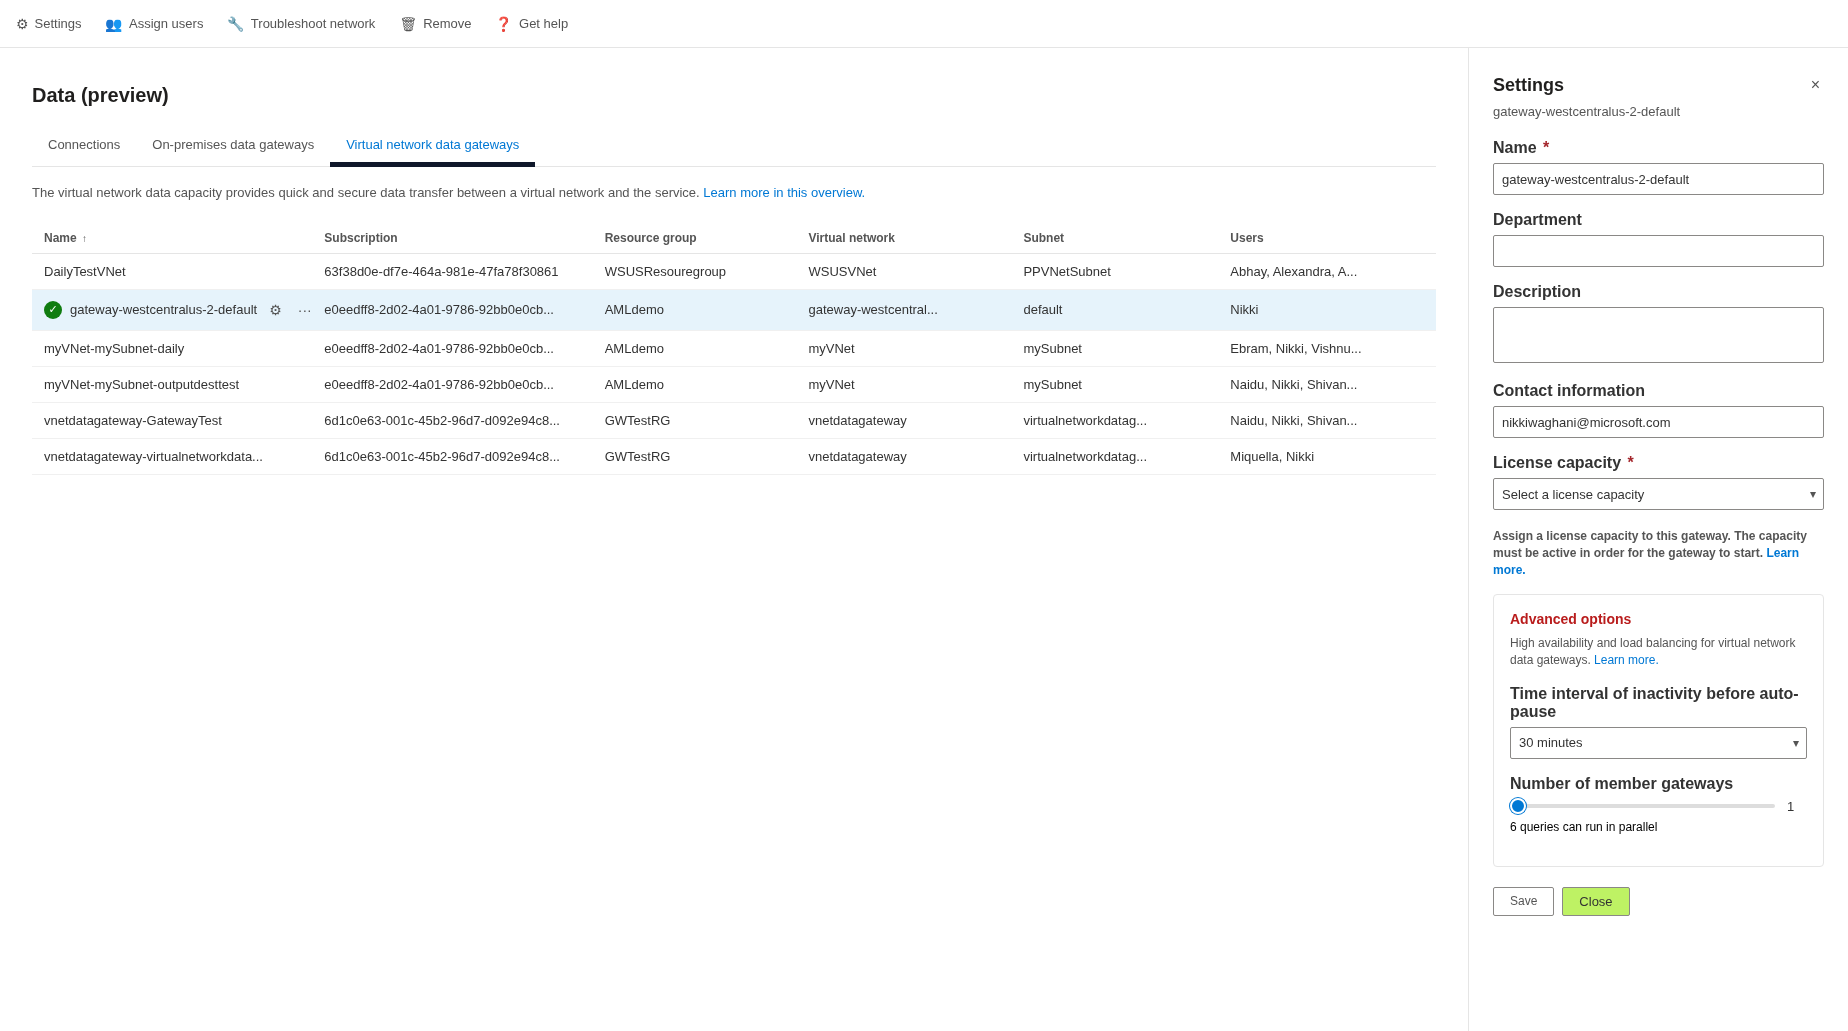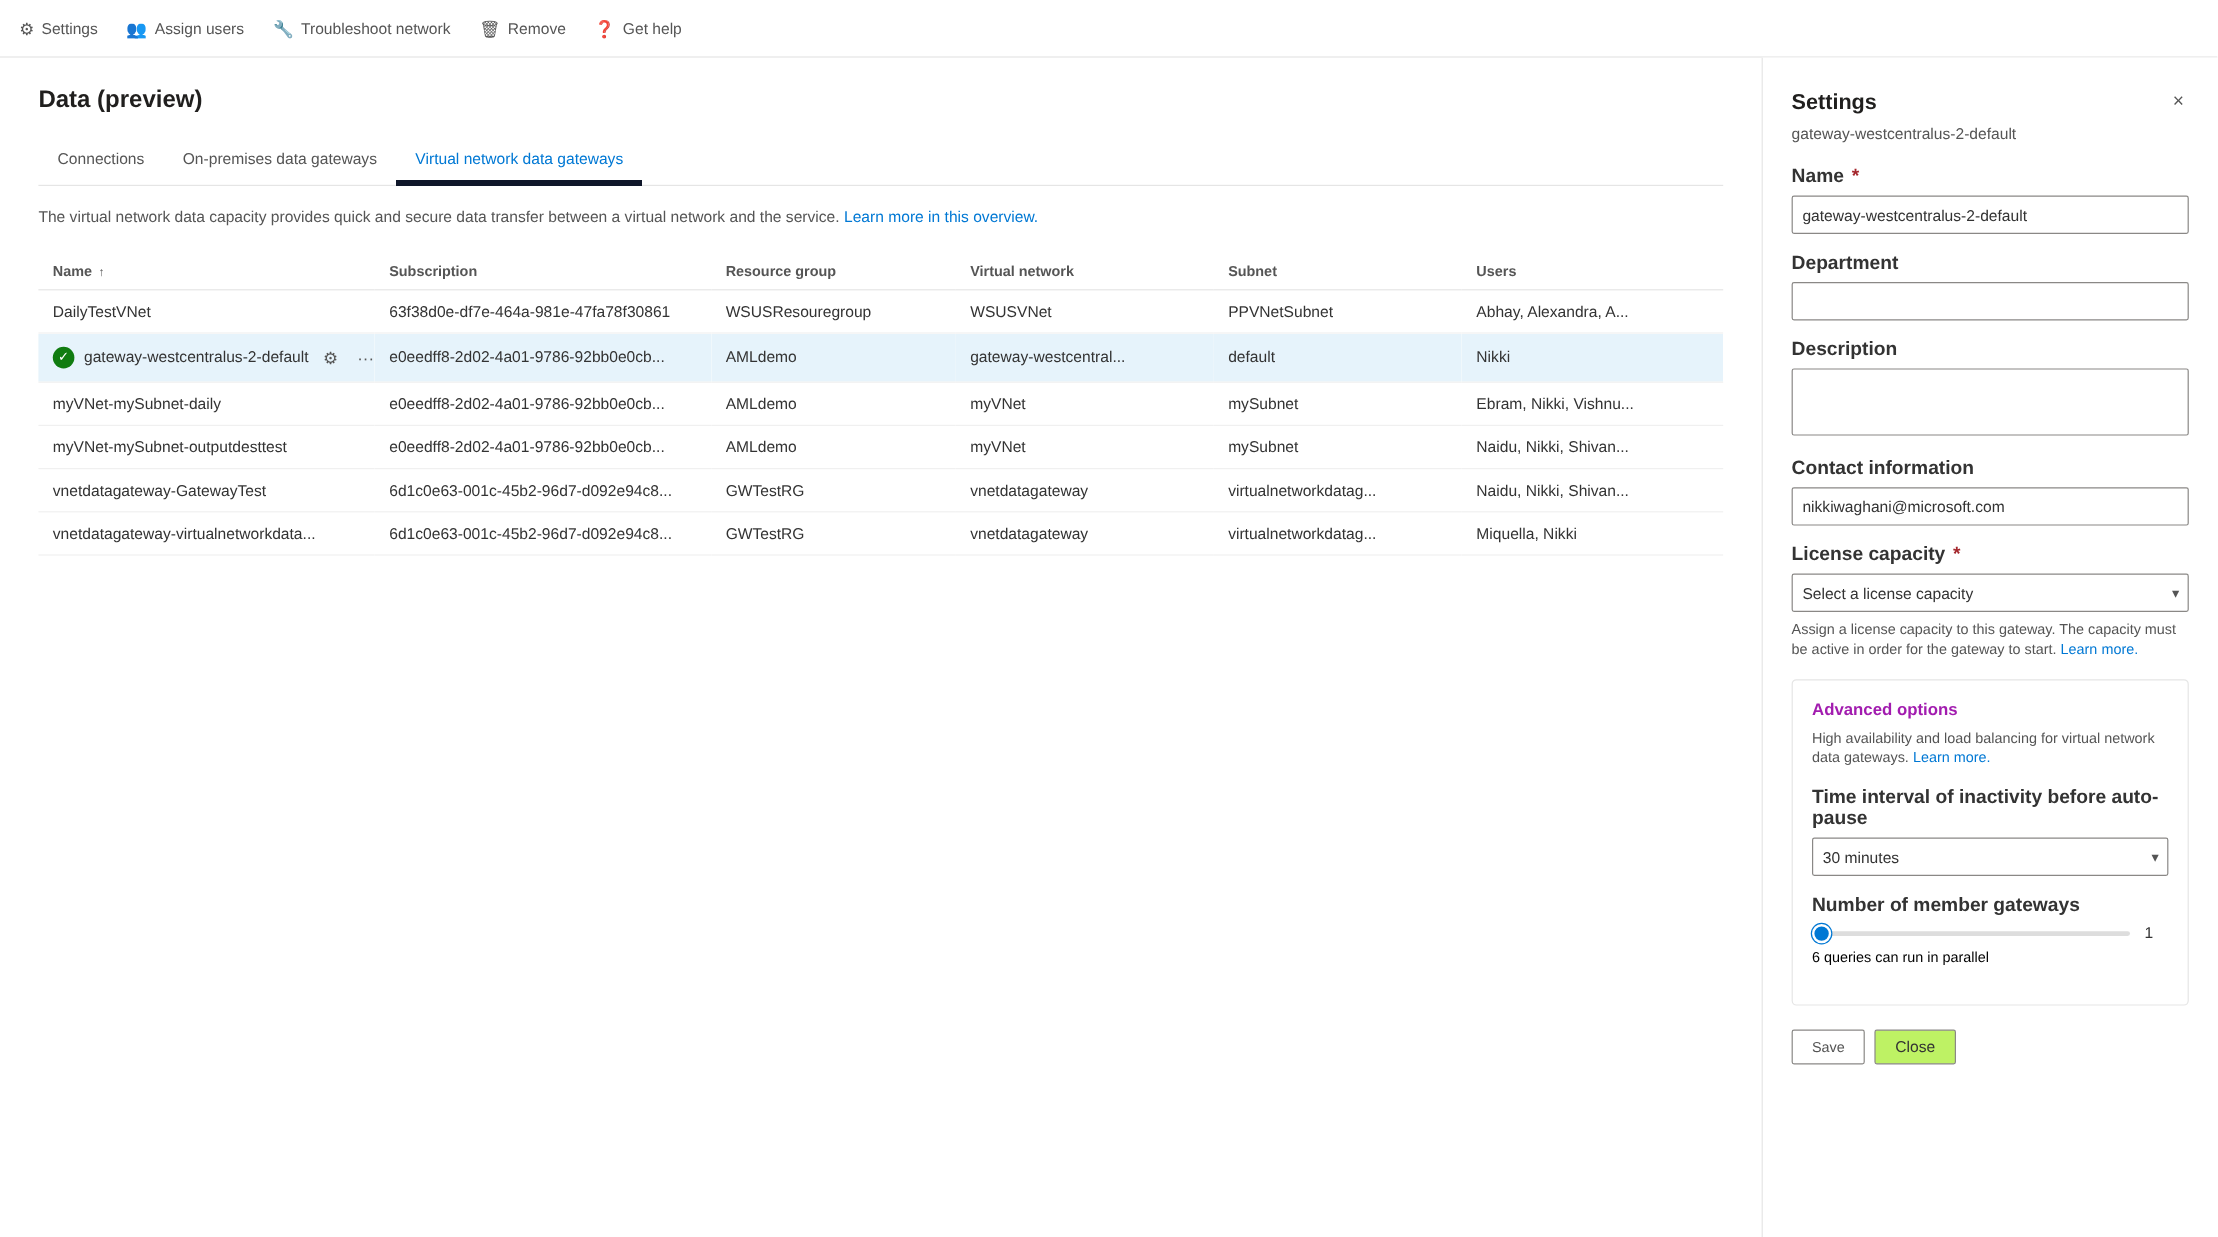--- a/index.html
+++ b/index.html
@@ -43,20 +43,21 @@
       padding: 24px;
       flex-shrink: 0;
     }
 
     
     .page-title {
       font-size: 20px;
       font-weight: 600;
       color: #201f1e;
       margin-bottom: 20px;
+      margin-top: 12px;
     }
 
     
     .tabs {
       display: flex;
       gap: 0;
       border-bottom: 1px solid #e5e5e5;
       margin-bottom: 16px;
     }
     .tab {
@@ -203,36 +204,37 @@
       top: 50%;
       transform: translateY(-50%);
       pointer-events: none;
       color: #555;
       font-size: 12px;
     }
 
     .license-note {
       font-size: 12px;
       color: #555;
-      margin-top: 6px;
+      margin-top: 18px;
       line-height: 1.4;
+      font-weight: bold;
     }
     .license-note a { color: #0078d4; text-decoration: none; }
 
     
     .advanced-box {
       border: 1px solid #e5e5e5;
       border-radius: 4px;
       padding: 16px;
       margin-bottom: 20px;
     }
     .advanced-title {
       font-size: 14px;
       font-weight: 600;
-      color: #a21caf;
+      color: #b91c1c;
       margin-bottom: 8px;
     }
     .advanced-desc {
       font-size: 12px;
       color: #555;
       margin-bottom: 16px;
       line-height: 1.4;
     }
     .advanced-desc a { color: #0078d4; text-decoration: none; }
 

